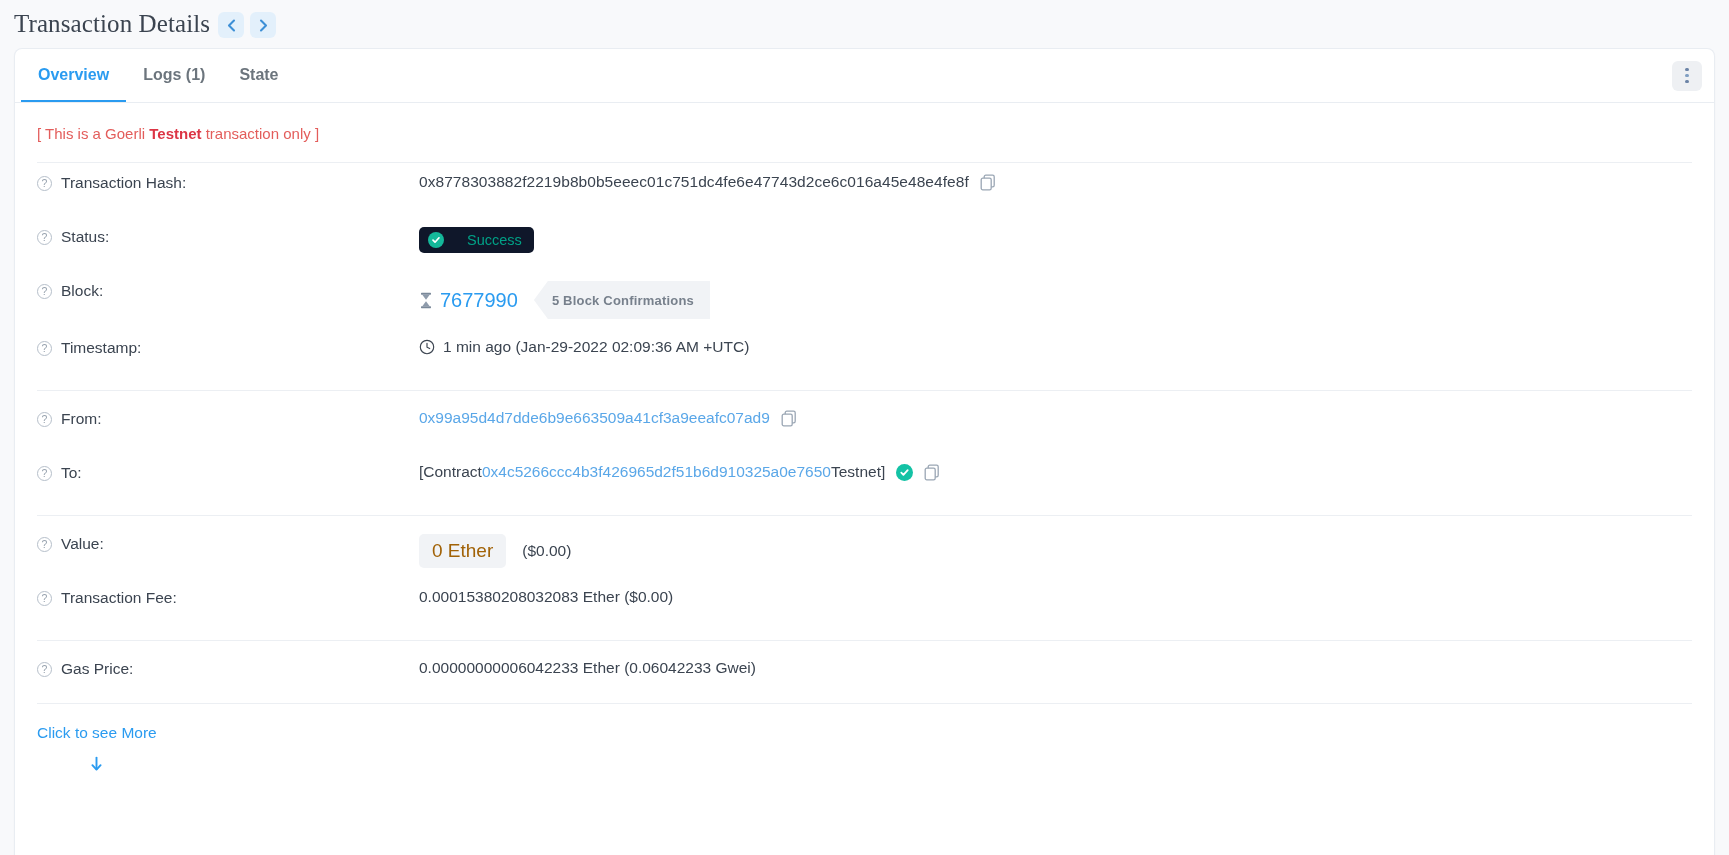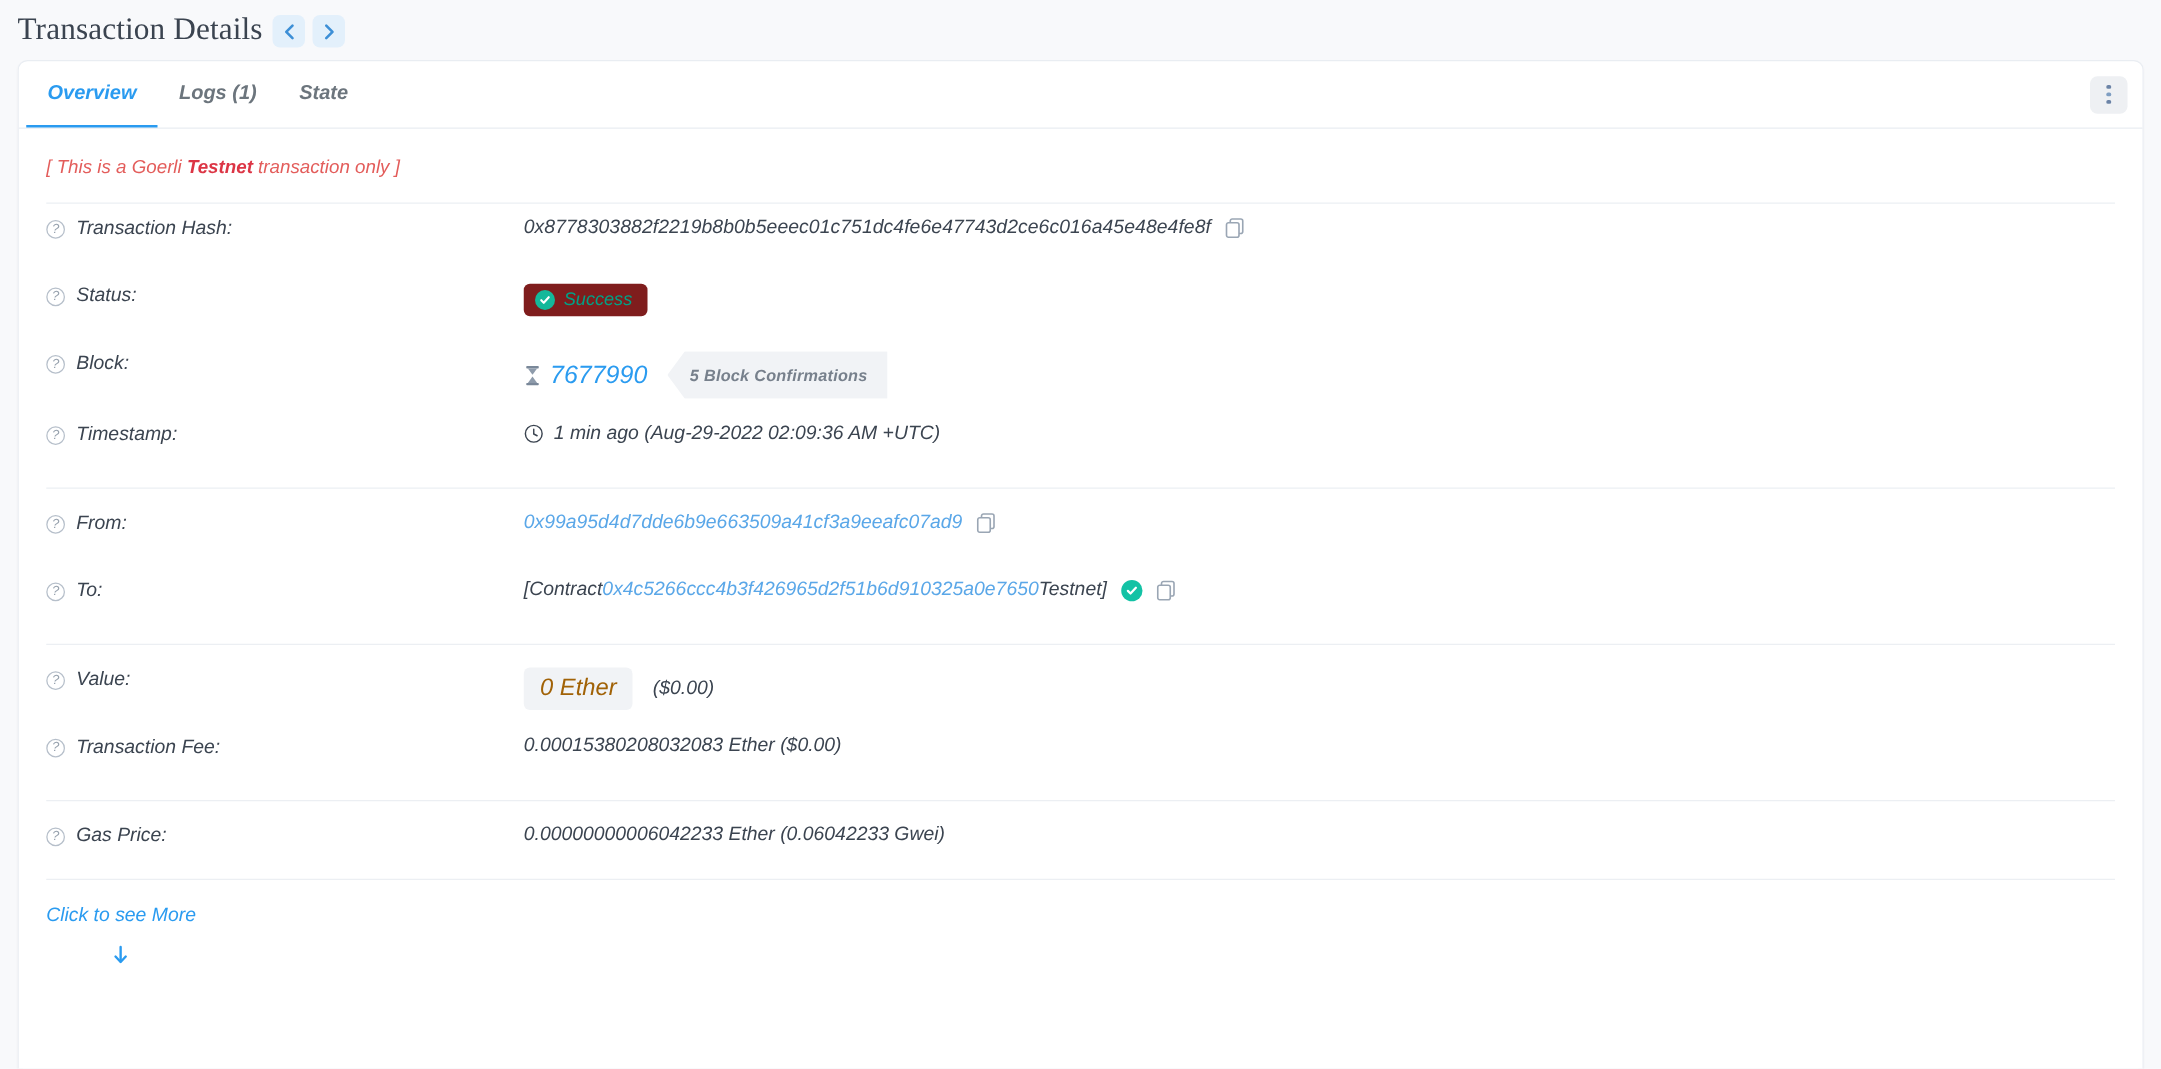--- a/index.html
+++ b/index.html
@@ -32,21 +32,20 @@
 
   
   .card {
     margin: 0 14px 0 14px;
     background: #ffffff;
     border: 1px solid #e9edf2;
     border-radius: 8px 8px 0 0;
     border-bottom: none;
     min-height: 807px;
     box-shadow: 0 1px 2px rgba(20,30,50,.035);
-    font-style: italic;
   }
 
   
   .tabbar {
     display: flex; align-items: center;
     border-bottom: 1px solid #e9edf2;
     padding: 0 12px 0 6px; height: 54px;
     position: relative;
   }
   .tabs { display: flex; align-items: stretch; height: 100%; }
@@ -100,22 +99,22 @@
   }
   .divider { height: 1px; background: #eceff3; margin: 8px 0; }
 
   .mono-ish { letter-spacing: .05px; }
 
   
   .copy-ic { display: inline-flex; margin-left: 11px; cursor: pointer; vertical-align: middle; }
 
   
   .badge-success {
-    display: inline-flex; align-items: center; gap: 7px;
-    background: #7f1d1d; color: #00a186;
+    display: inline-flex; align-items: center; gap: 23px;
+    background: #0f172a; color: #00a186;
     border-radius: 5px; padding: 5px 12px 5px 9px;
     font-size: 14.5px;
   }
   .check-circle {
     width: 16px; height: 16px; border-radius: 50%;
     background: #14b89a; display: inline-flex;
     align-items: center; justify-content: center; flex: 0 0 auto;
   }
 
   
@@ -262,21 +261,21 @@
           <span class="qmark">?</span>
           <span>Timestamp:</span>
         </div>
         <div class="row-value">
           <span class="clock-ic">
             <svg width="16" height="16" viewBox="0 0 16 16">
               <circle cx="8" cy="8" r="6.7" fill="none" stroke="#3b4450" stroke-width="1.15"></circle>
               <polyline points="8,4.3 8,8.2 10.7,9.6" fill="none" stroke="#3b4450" stroke-width="1.15" stroke-linecap="round"></polyline>
             </svg>
           </span>
-          <span>1 min ago (Aug-29-2022 02:09:36 AM +UTC)</span>
+          <span>1 min ago (Jan-29-2022 02:09:36 AM +UTC)</span>
         </div>
       </div>
 
       <div class="divider"></div>
 
       <div class="row">
         <div class="row-label">
           <span class="qmark">?</span>
           <span>From:</span>
         </div>

